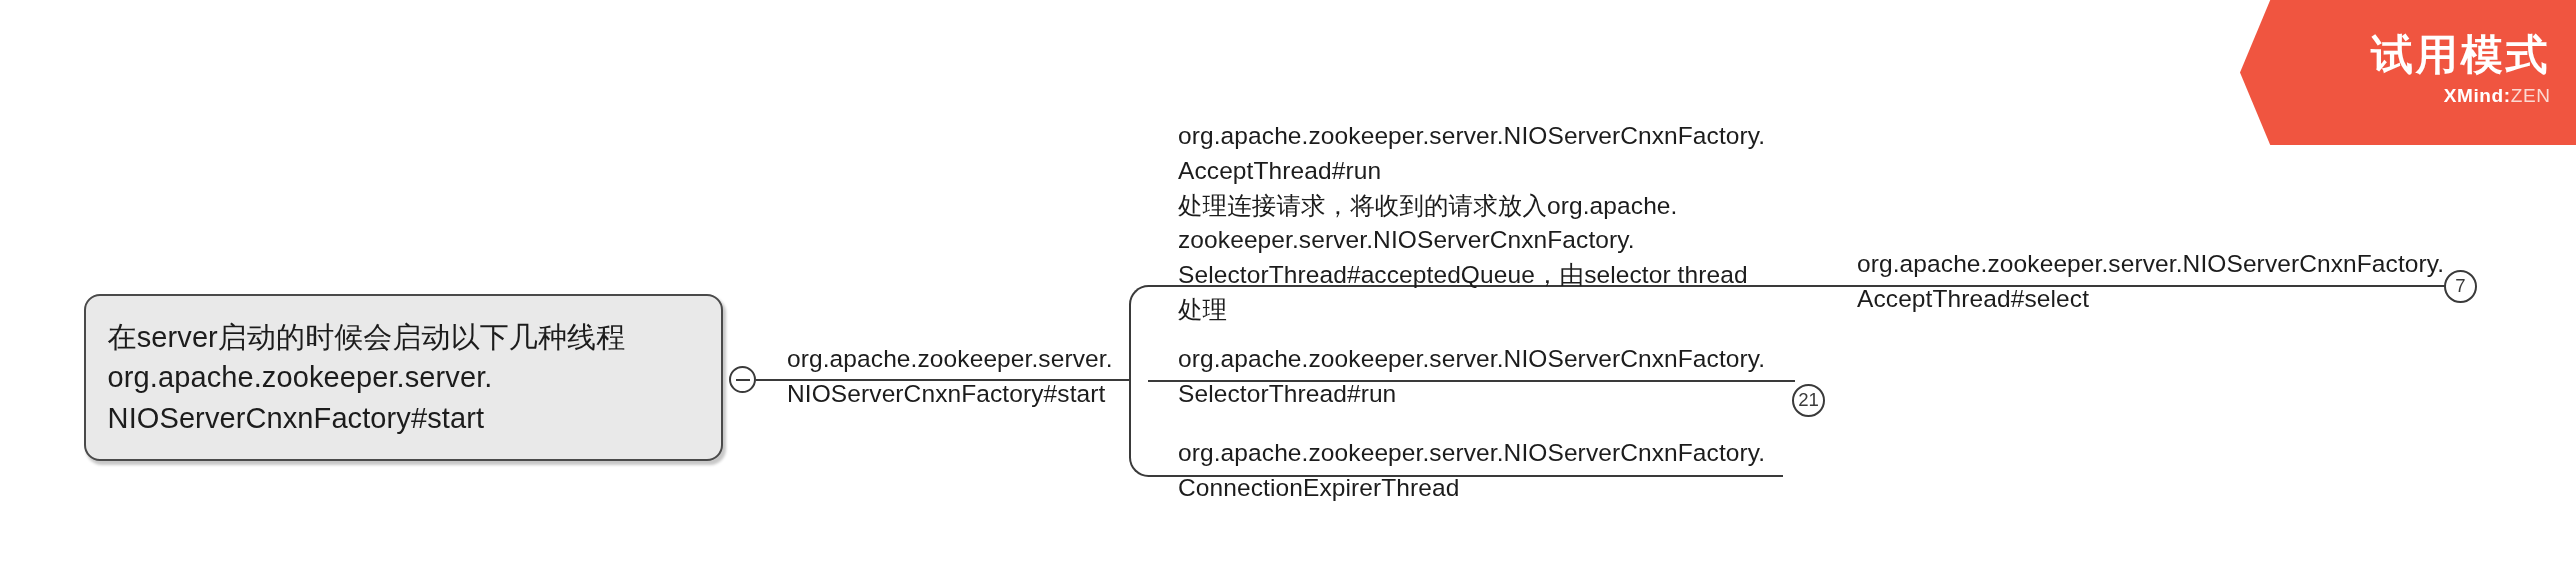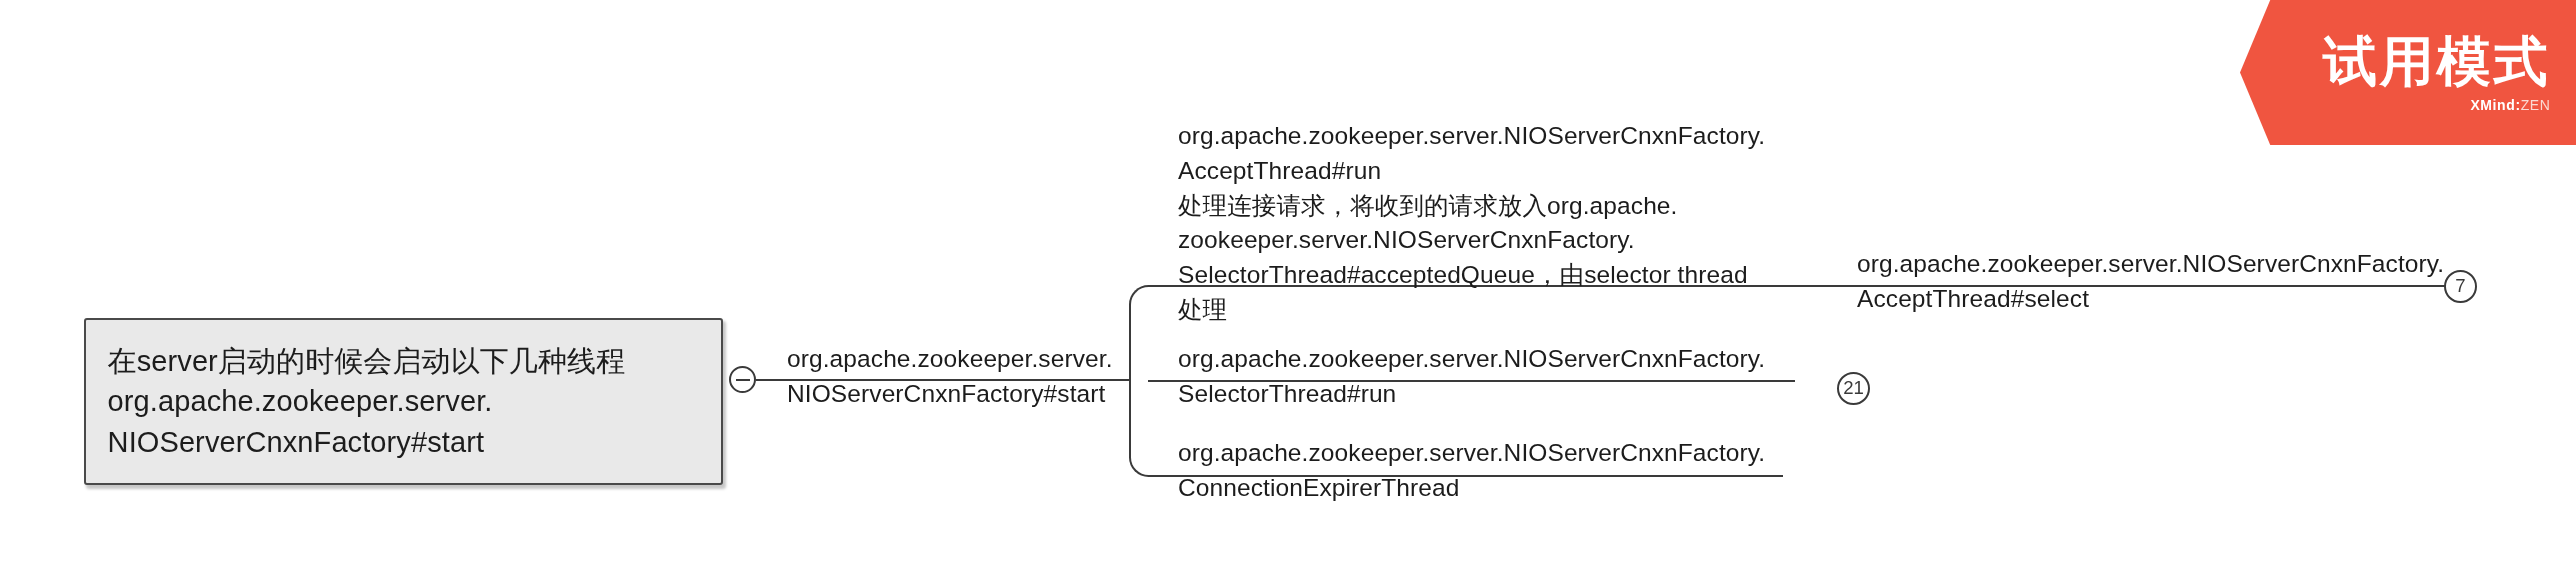--- a/index.html
+++ b/index.html
@@ -22,26 +22,25 @@
   
   #root-node {
     position: absolute;
     left: 84px;
     top: 294px;
     width: 639px;
     height: 167px;
     box-sizing: border-box;
     background: #e9e9e9;
     border: 2px solid #4a4a4a;
-    border-radius: 3px;
+    border-radius: 16px;
     box-shadow: 2.9px 3.9px 2.9px rgba(0,0,0,0.22);
     display: flex;
     align-items: center;
     padding: 0 21.6px;
-    margin-top: 24px;
   }
   #root-node .root-text {
     font-size: 29px;
     line-height: 1.38;
     color: #1c1c1c;
     white-space: pre-line;
     letter-spacing: 0.1px;
   }
 
   
@@ -100,21 +99,21 @@
     background: #ffffff;
     box-sizing: border-box;
     display: flex;
     align-items: center;
     justify-content: center;
     font-size: 18.6px;
     color: #3a3a3a;
     line-height: 1;
   }
   #badge-top    { left: 2444px; top: 270px; }
-  #badge-middle { left: 1792px; top: 372px; margin-left: 45px; }
+  #badge-middle { left: 1792px; top: 384px; }
 
   
   .topic-text {
     position: absolute;
     font-size: 24.5px;
     line-height: 1.42;
     color: #1c1c1c;
     white-space: pre-line;
     letter-spacing: 0.1px;
     margin-top: 35px;
@@ -134,29 +133,29 @@
     height: 145px;
     background: #f05540;
     clip-path: polygon(9% 0%, 100% 0%, 100% 100%, 9% 100%, 0% 50%);
     color: #ffffff;
     text-align: right;
     padding-right: 25.5px;
     box-sizing: border-box;
   }
   #trial-title {
     margin-top: 33px;
-    font-size: 54px;
+    font-size: 42px;
     font-weight: bold;
     letter-spacing: 2.9px;
     line-height: 1.05;
     color: #ffffff;
   }
   #trial-brand {
     margin-top: 7.8px;
-    font-size: 14px;
+    font-size: 19px;
     letter-spacing: 0.6px;
     text-align: right;
   }
   #trial-brand .brand-strong { font-weight: bold; color: #ffffff; }
   #trial-brand .brand-light  { color: #fbd9d2; }
 </style>
 </head>
 <body>
 
 <div id="canvas">

